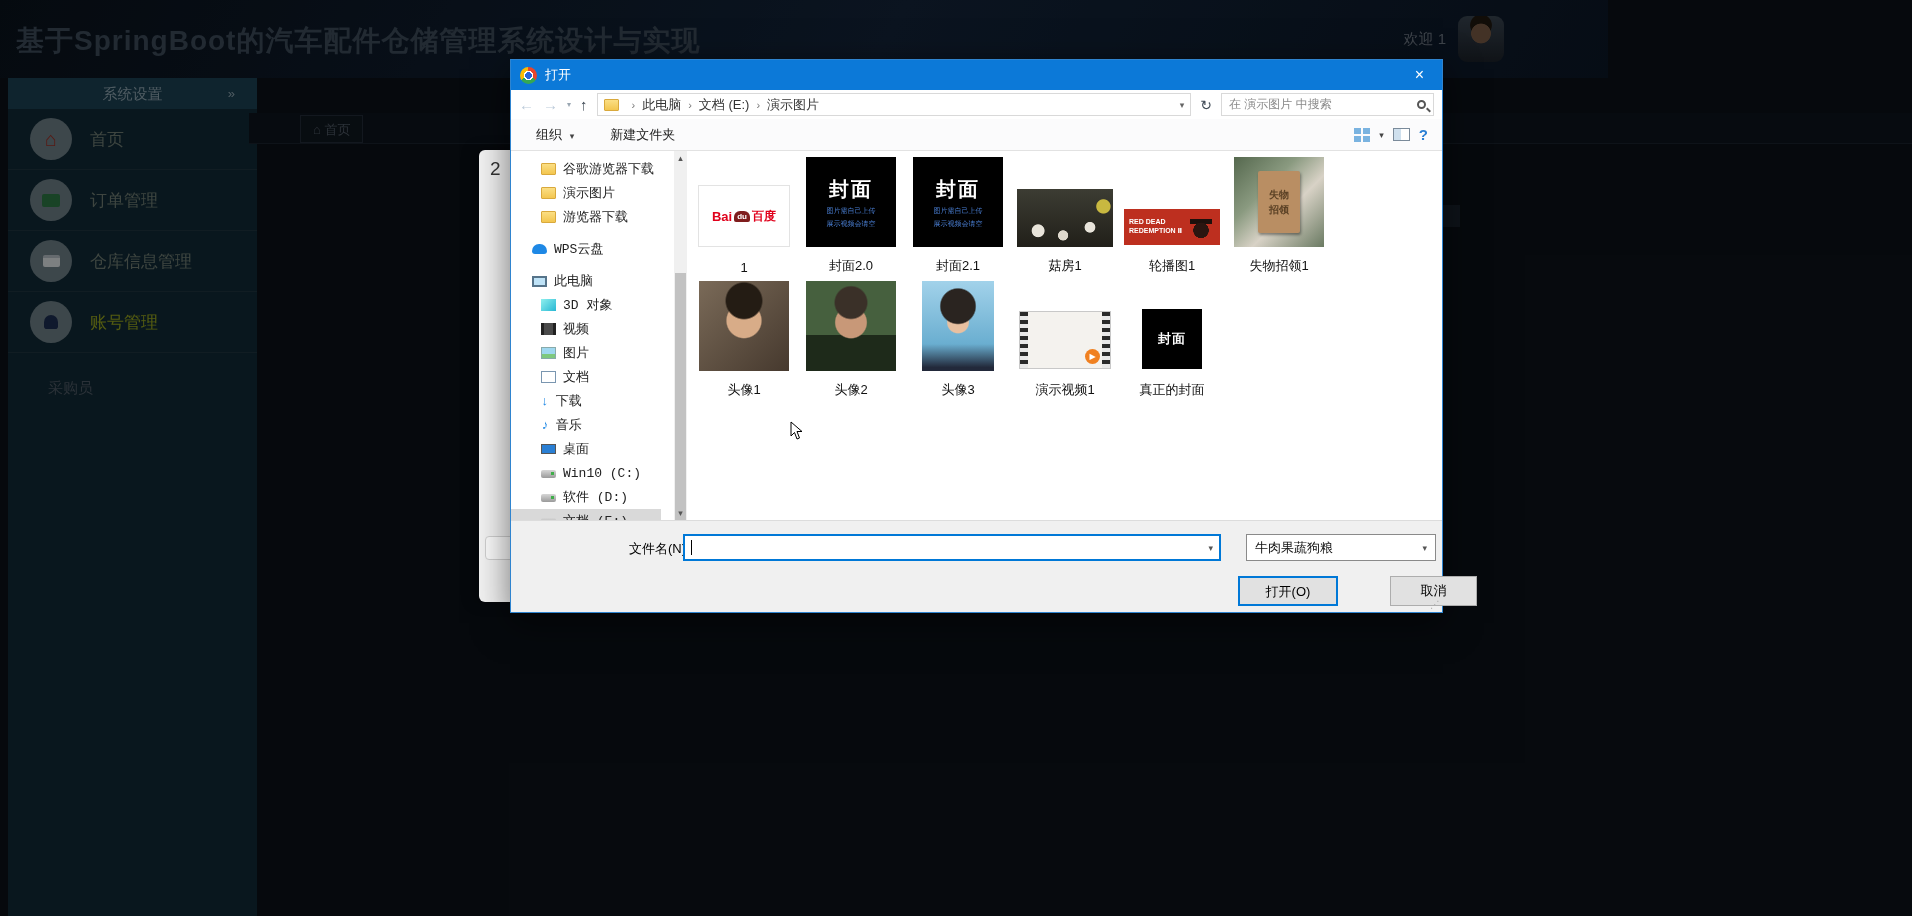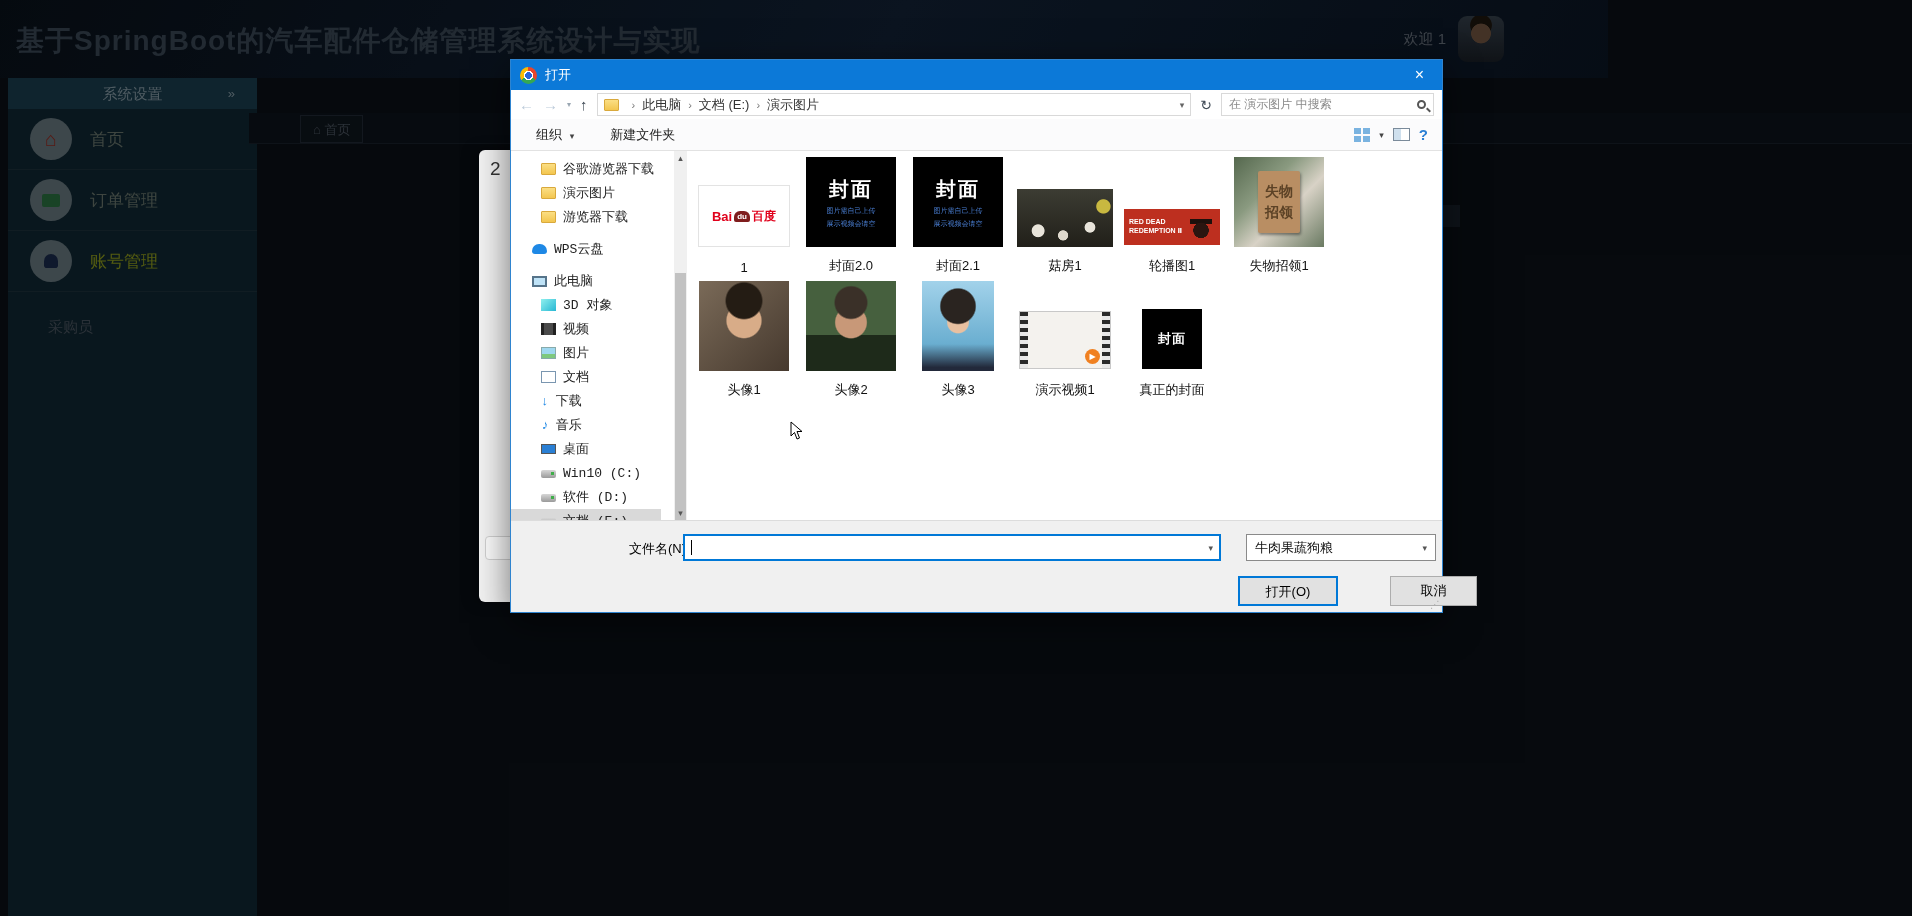--- a/index.html
+++ b/index.html
@@ -127,21 +127,21 @@
                 radial-gradient(circle at 90% 30%, #c8b840 7%, transparent 8%),
                 linear-gradient(#3c3c33,#211f19); }
   .t-rdr { width:96px; height:36px; margin-top:52px; position:relative; background:#bd2f1f; display:flex; align-items:center;}
   .t-rdr .r1 { color:#fff; font-size:7px; font-weight:bold; margin-left:5px; line-height:1.25; }
   .t-rdr::after { content:""; position:absolute; right:8px; top:6px; width:22px; height:24px;
     background: radial-gradient(circle at 50% 64%, #2a1510 40%, transparent 42%),
                 linear-gradient(#1d100c,#1d100c) 0 4px/22px 5px no-repeat; }
   .t-lost { width:90px; height:90px; display:flex; align-items:center; justify-content:center;
     background:linear-gradient(135deg,#55684e 0%,#8a9a80 35%,#d8d2c6 60%,#6a7a62 100%); }
   .t-lost .pad { width:42px; height:62px; background:#b98e63; border-radius:2px; box-shadow:1px 2px 3px rgba(0,0,0,.4);
-    display:flex; flex-direction:column; align-items:center; justify-content:center; color:#5c4226; font-size:14px; font-weight:bold; line-height:1.5;}
+    display:flex; flex-direction:column; align-items:center; justify-content:center; color:#5c4226; font-size:10px; font-weight:bold; line-height:1.5;}
   .t-av1 { width:90px; height:90px;
     background: radial-gradient(circle at 50% 22%, #241c14 21%, transparent 23%),
                 radial-gradient(circle at 50% 44%, #d8ac88 25%, transparent 27%),
                 linear-gradient(135deg,#7a6a58,#46392e); }
   .t-av2 { width:90px; height:90px;
     background: radial-gradient(circle at 50% 24%, #3a3028 19%, transparent 21%),
                 radial-gradient(circle at 50% 46%, #c89878 23%, transparent 25%),
                 linear-gradient(180deg,#46603e 60%,#1e2a1a 60%); }
   .t-av3 { width:72px; height:90px; margin:0 auto;
     background: radial-gradient(circle at 50% 28%, #2a2420 23%, transparent 25%),
@@ -192,20 +192,26 @@
           <span class="g-home">⌂</span>
         </span>
       <span class="sb-label">首页</span>
     </div>
     <div class="sb-item">
       <span class="sb-ico">
           <span class="g-order"></span>
         </span>
       <span class="sb-label">订单管理</span>
     </div>
+    <div class="sb-item">
+      <span class="sb-ico">
+          <span class="g-ware"></span>
+        </span>
+      <span class="sb-label">仓库信息管理</span>
+    </div>
     <div class="sb-item active">
       <span class="sb-ico">
           <span class="g-acct"></span>
         </span>
       <span class="sb-label">账号管理</span>
     </div>
     <div class="sb-foot">采购员</div>
   </div>
 
   <div class="tabbar">

